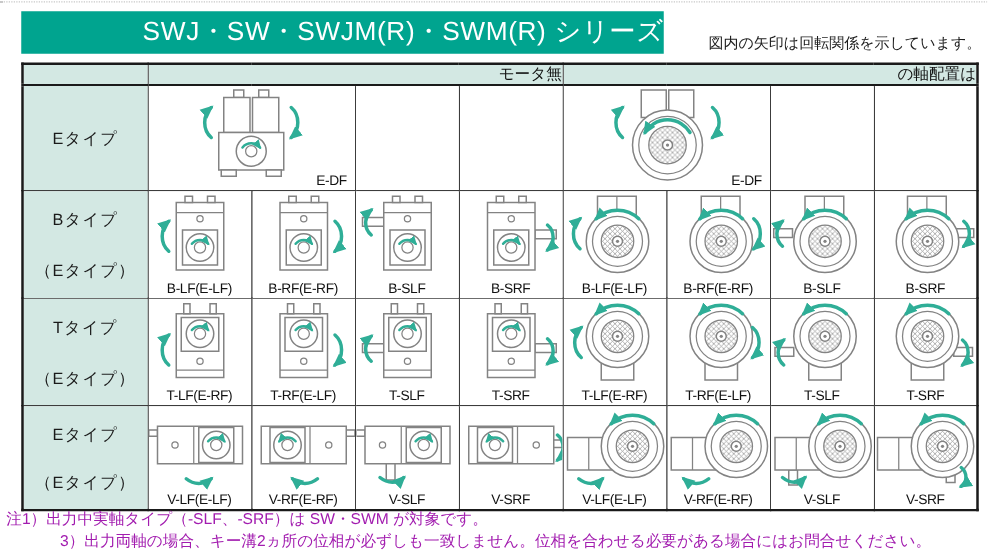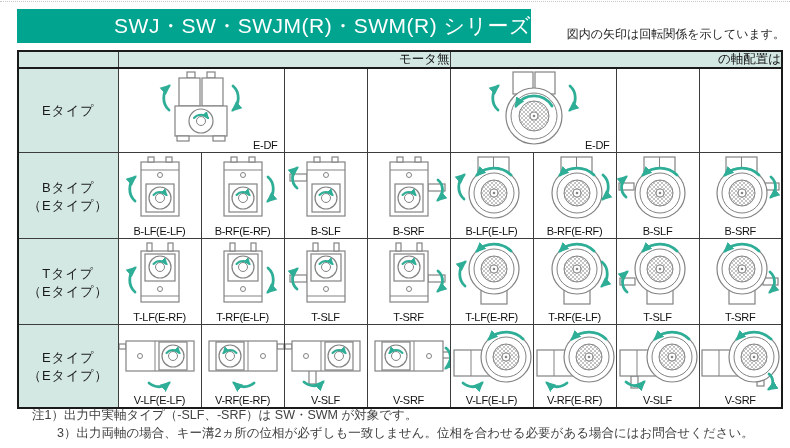--- a/index.html
+++ b/index.html
@@ -18,36 +18,36 @@
                        background:#fff; vertical-align:top; overflow:hidden; }
   tr.hdr td { background:#d3e8e3; height:15px; font-size:12.5px; line-height:15px;
               text-align:right; color:#111; border-bottom:2px solid #1a1a1a; }
   td.lbl { background:#d3e8e3 !important; }
   tr.row-e td { height:83px; }
   tr.row-b td, tr.row-t td { height:85px; }
   tr.row-v td { height:82px; }
 
   .lblwrap { position:absolute; inset:0; display:flex; flex-direction:column;
              justify-content:center; align-items:center; }
-  .lblwrap.dual { padding:14px 0 12px 0; box-sizing:border-box; }
+  .lblwrap.dual { justify-content:space-between; padding:14px 0 12px 0; box-sizing:border-box; }
   .rowlabel { font-size:13px; color:#1a1a1a; letter-spacing:1px; }
 
   .cellwrap { position:absolute; inset:0; }
   .cellwrap svg { position:absolute; left:50%; transform:translateX(-50%); top:1px; }
   .clabel { position:absolute; left:0; right:0; bottom:1px; text-align:center;
             font-size:11px; color:#111; letter-spacing:-0.3px; white-space:nowrap; }
   .clabel.right { text-align:right; padding-right:6px; box-sizing:border-box; }
 
   td.slash { background-image:linear-gradient(to top right,
               transparent 49.4%, #828282 49.4%, #828282 50.6%, transparent 50.6%); }
 
-  .fnote { position:absolute; font-size:12.5px; color:#404040; white-space:nowrap;margin-left:27px; }
+  .fnote { position:absolute; font-size:12.5px; color:#a21caf; white-space:nowrap; }
   #fn1 { left:5px;  top:407px; }
   #fn2 { left:420px; top:407px; }
-  #fn3 { left:30px; top:425px; }
+  #fn3 { left:48px; top:425px; }
 
   
   .s  { stroke:#838383; fill:#ffffff; stroke-width:1.2; }
   .sl { stroke:#838383; fill:none; stroke-width:1; }
   .ar { stroke:#2fae97; fill:none; stroke-width:2.8; stroke-linecap:round; }
   .ar2{ stroke:#2fae97; fill:none; stroke-width:2; stroke-linecap:round; }
 </style>
 </head>
 <body>
 

